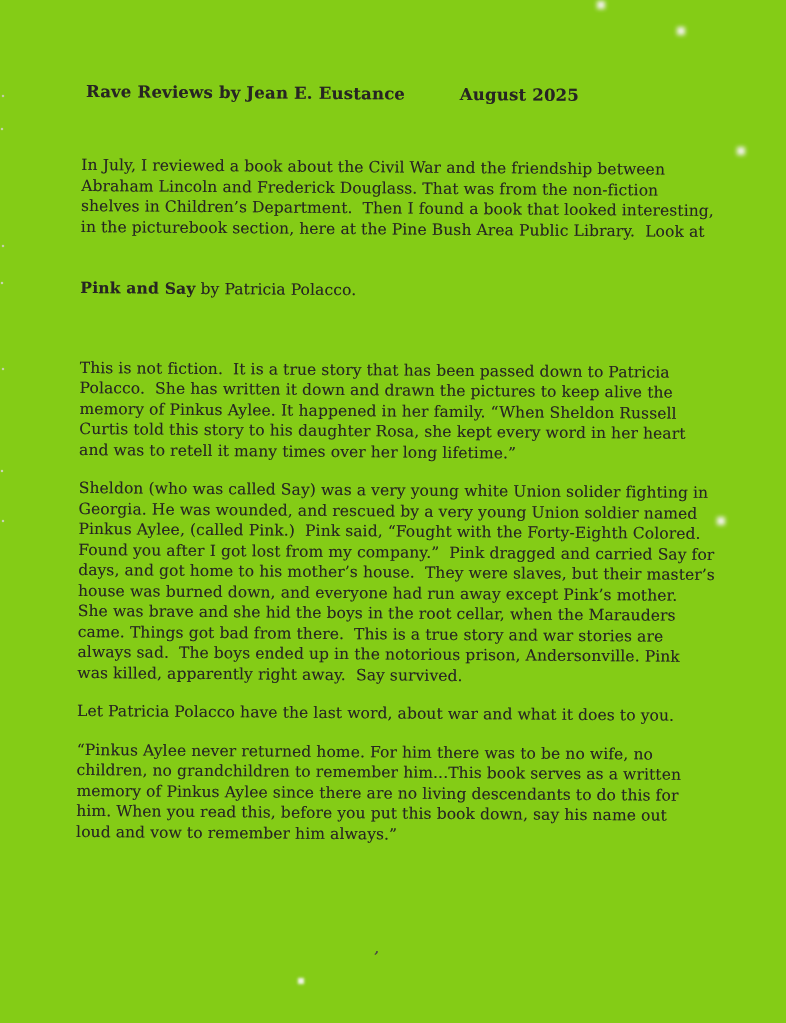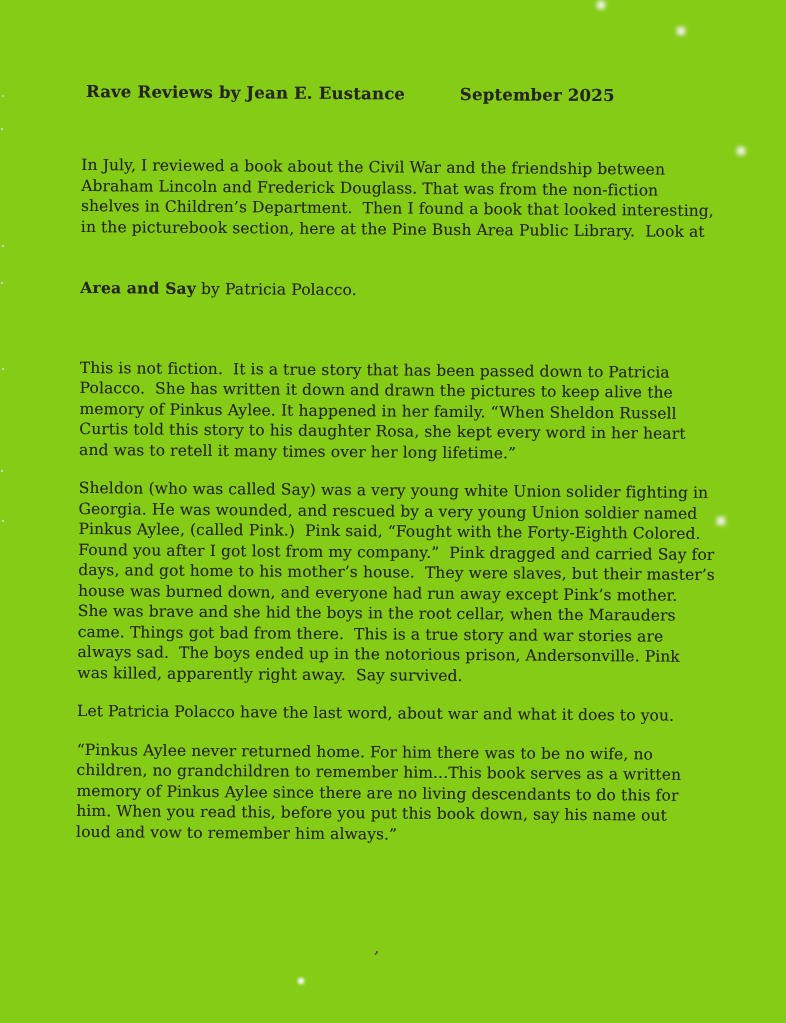--- a/index.html
+++ b/index.html
@@ -86,29 +86,29 @@
 <body>
 
 <div class="page">
 
   <div class="speckles"></div>
 
   <div class="content">
 
     <div class="header">
       <span class="title">Rave Reviews by Jean E. Eustance</span>
-      <span class="date">September 2025</span>
+      <span class="date">August 2025</span>
     </div>
 
     <div class="para">
       <div class="line">In July, I reviewed a book about the Civil War and the friendship between
 Abraham Lincoln and Frederick Douglass. That was from the non-fiction
 shelves in Children’s Department.  Then I found a book that looked interesting,
 in the picturebook section, here at the Pine Bush Area Public Library.  Look at</div>
-      <div class="line"><strong>Area and Say</strong><span> by Patricia Polacco.</span></div>
+      <div class="line"><strong>Pink and Say</strong><span> by Patricia Polacco.</span></div>
     </div>
 
     <div class="para">This is not fiction.  It is a true story that has been passed down to Patricia
 Polacco.  She has written it down and drawn the pictures to keep alive the
 memory of Pinkus Aylee. It happened in her family. “When Sheldon Russell
 Curtis told this story to his daughter Rosa, she kept every word in her heart
 and was to retell it many times over her long lifetime.”</div>
 
     <div class="para">Sheldon (who was called Say) was a very young white Union solider fighting in
 Georgia. He was wounded, and rescued by a very young Union soldier named

